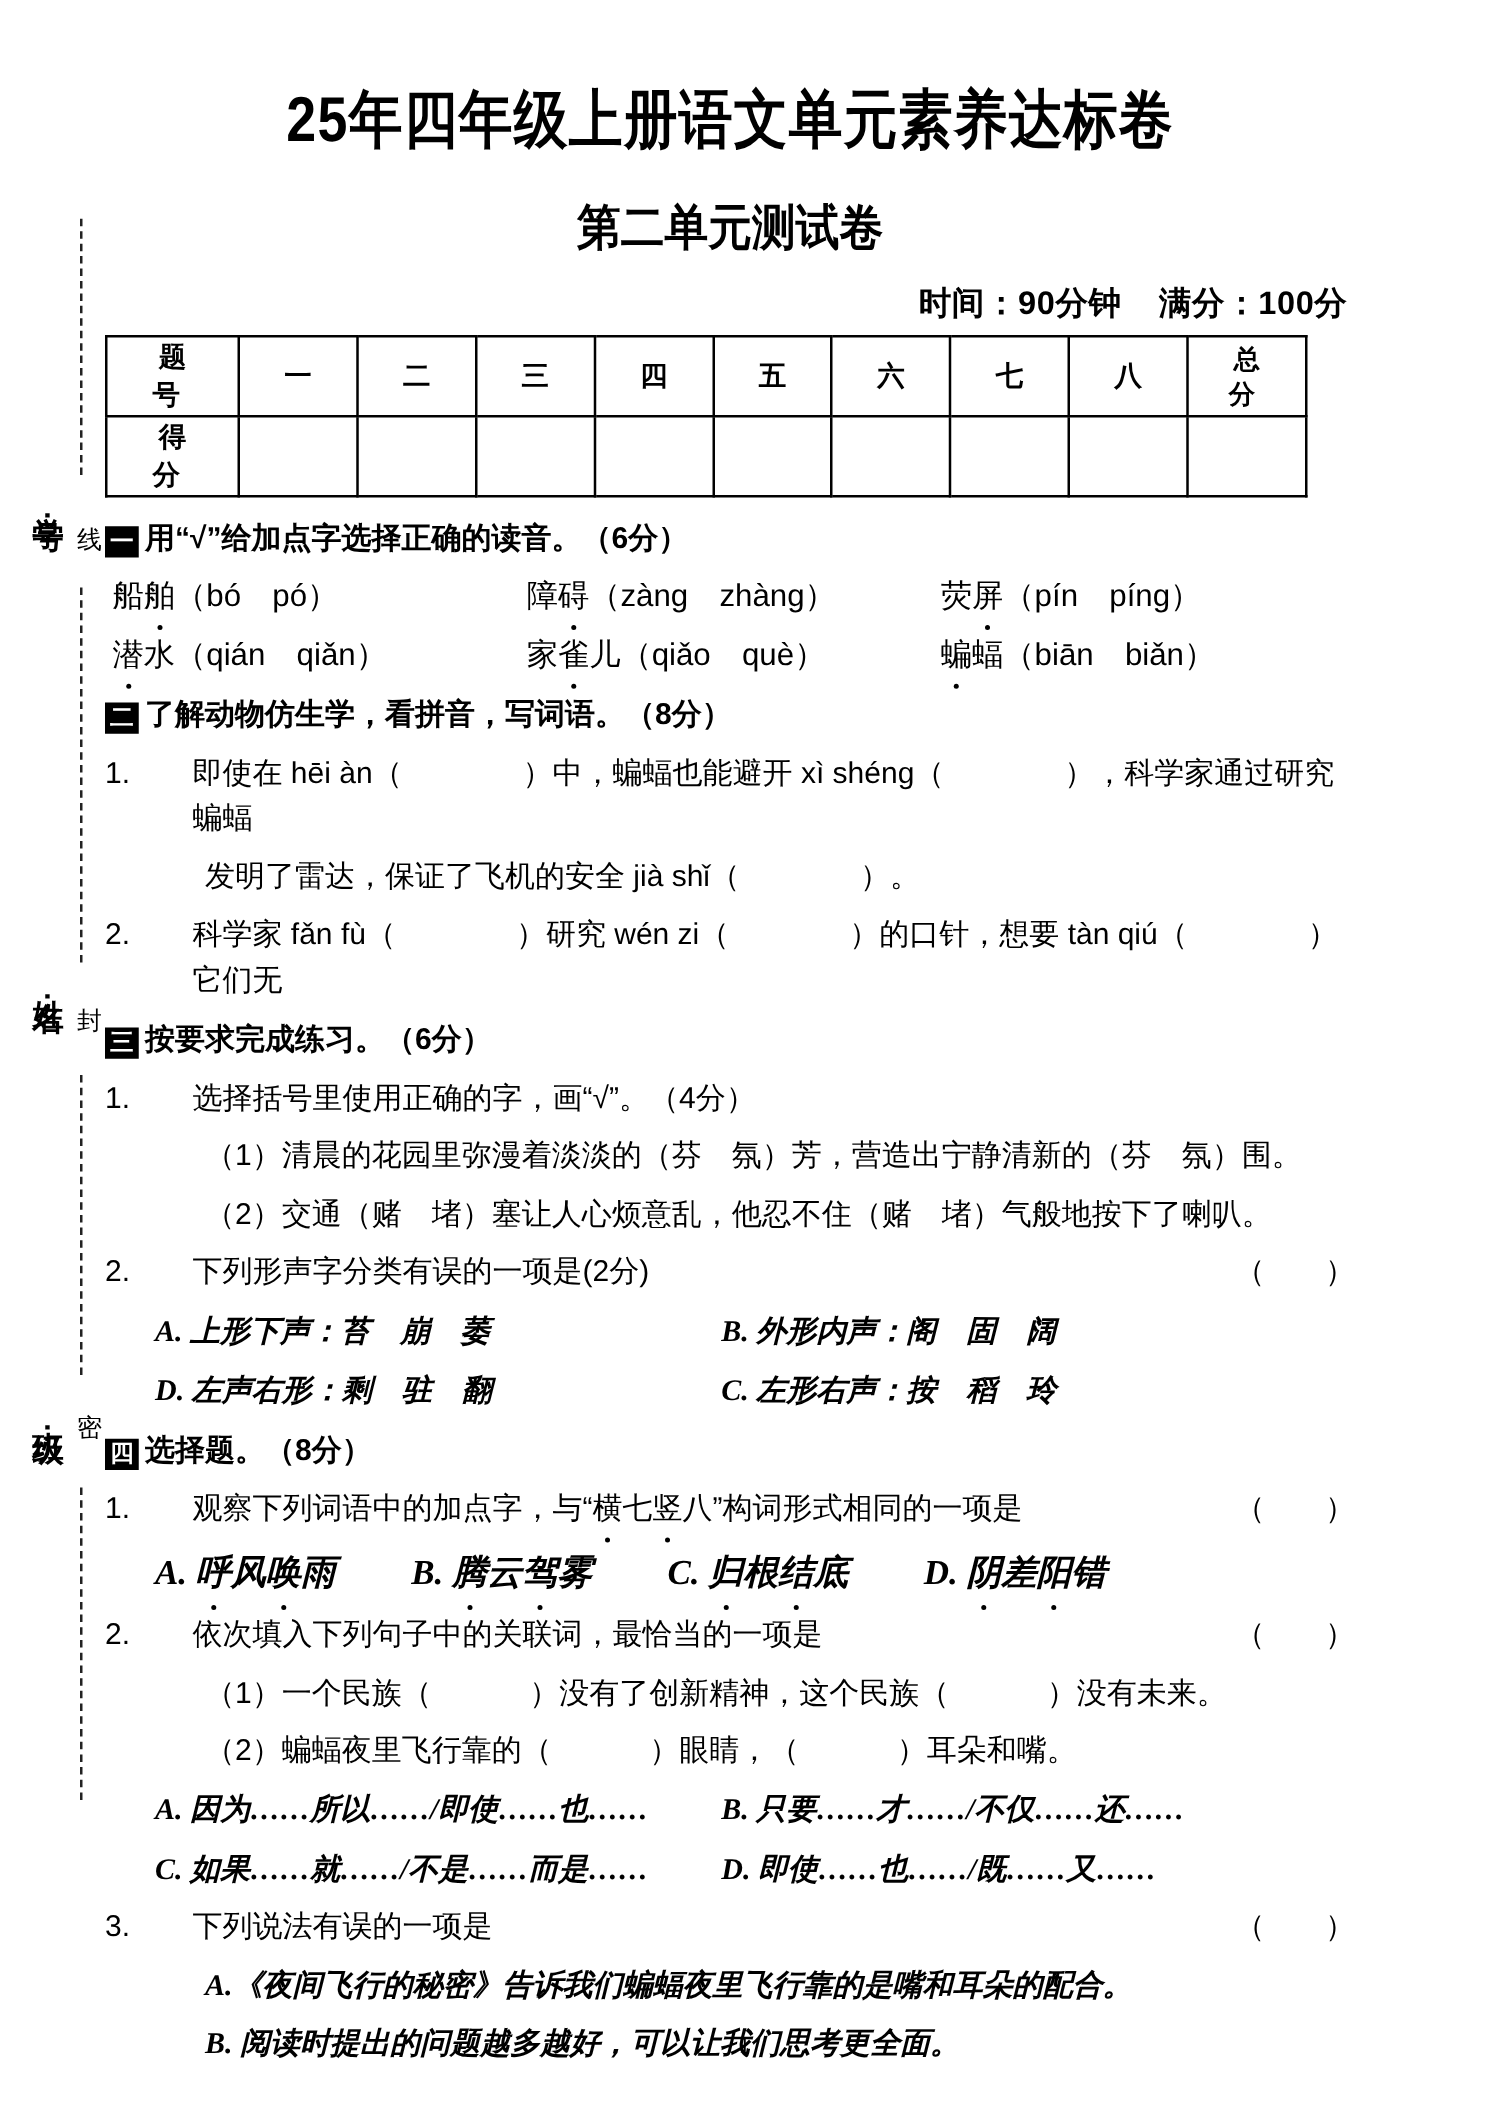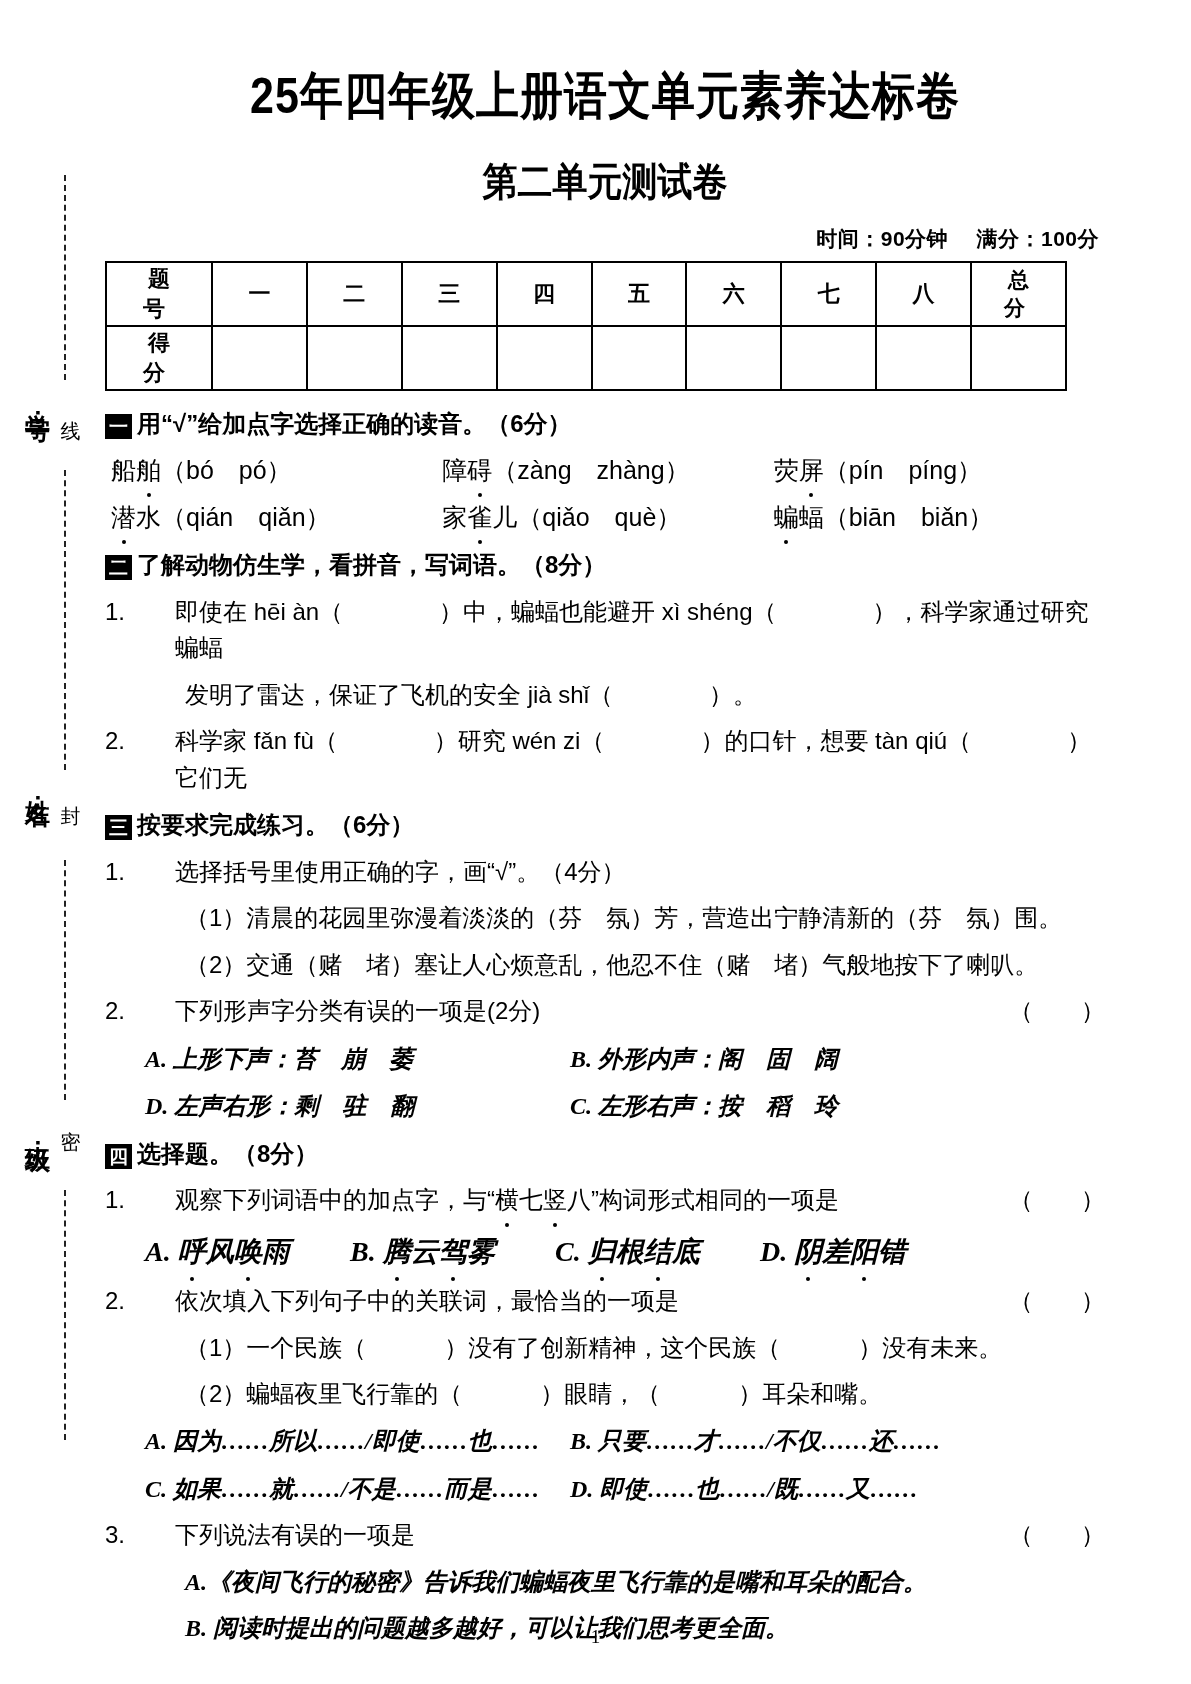--- a/index.html
+++ b/index.html
@@ -53,21 +53,21 @@
     border-left: 2px dashed #222;
   }
   .dashline.seg1 { top: 175px;  height: 205px; }
   .dashline.seg2 { top: 470px;  height: 300px; }
   .dashline.seg3 { top: 860px;  height: 240px; }
   .dashline.seg4 { top: 1190px; height: 250px; }
 
   
   .page {
     position: absolute;
-    left: 105px;
+    left: 84px;
     top: 0;
     width: 1000px;
   }
 
   .main-title {
     text-align: center;
     font-size: 43px;
     font-weight: 700;
     letter-spacing: 1px;
     margin-top: 62px;
@@ -78,21 +78,21 @@
   .sub-title {
     text-align: center;
     font-size: 35px;
     font-weight: 700;
     margin-top: 36px;
     transform: scaleY(1.12);
     transform-origin: center top;
   }
   .time-score {
     text-align: right;
-    font-size: 21px;
+    font-size: 26px;
     font-weight: 700;
     margin-top: 22px;
     padding-right: 6px;
     letter-spacing: 0.5px;
   }
   .time-score span { margin-left: 22px; }
 
   table.score-table {
     border-collapse: collapse;
     width: 962px;
@@ -179,20 +179,21 @@
 
   .indent { padding-left: 33px; }
   .blank-sm { display: inline-block; width: 78px; }
   .blank-md { display: inline-block; width: 96px; }
 
   .opts-serif {
     font-family: "Liberation Serif", "DejaVu Serif", serif;
     font-style: italic;
     font-weight: 700;
     font-size: 24px;
+    gap: 28px;
   }
   .opt-row {
     display: flex;
     margin-top: 11px;
     padding-left: 40px;
   }
   .opt-row > div:first-child { width: 425px; }
 
   .opt-row-4 {
     display: flex;

